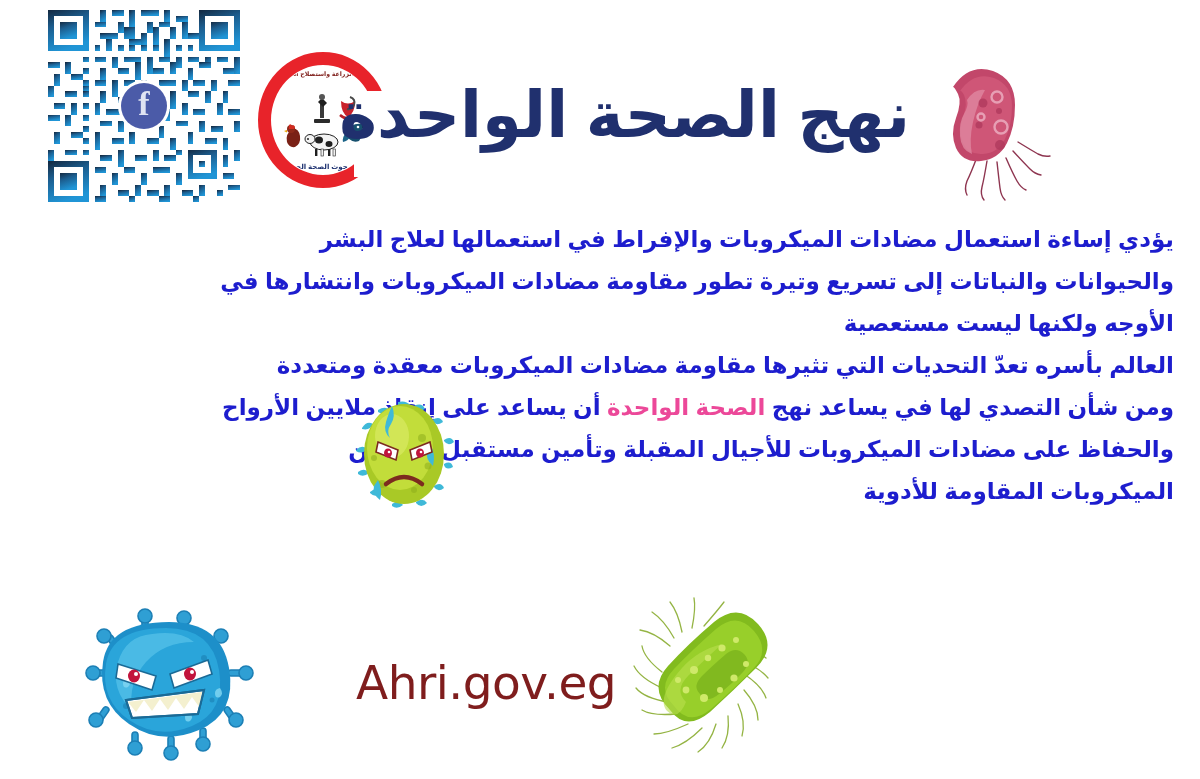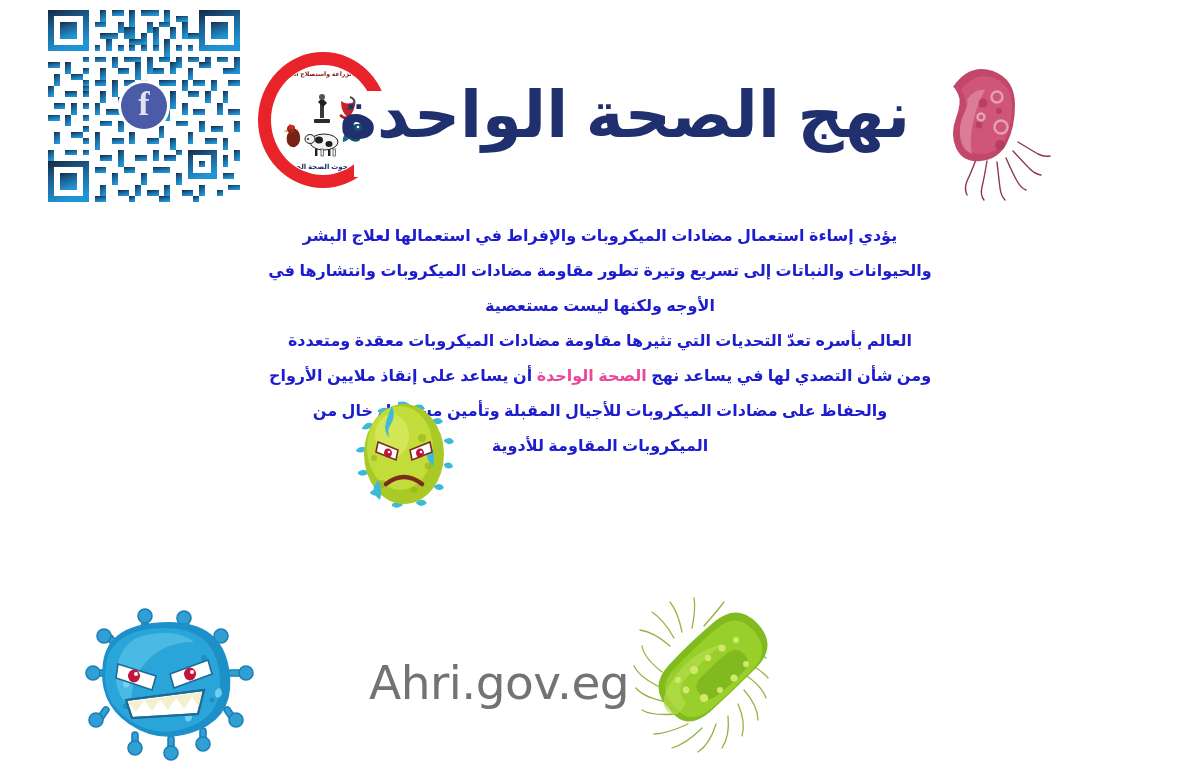--- a/index.html
+++ b/index.html
@@ -74,29 +74,29 @@
 
   
   .pink-bact { position:absolute; left:905px; top:45px; width:150px; height:160px; }
 
   
   .body-text {
     position:absolute; top:228px; right:0; left:0;
     padding:0 26px;
     direction:rtl; text-align:right;
   }
-  .para { color:#1d1dce; font-weight:bold; font-size:16px; line-height:1.0;text-align:center; }
+  .para { color:#1d1dce; font-weight:bold; font-size:23px; line-height:1.0; }
   .para .ln { display:block; padding:0 0 0 0; margin-bottom:19px; white-space:nowrap; }
   .para.p2 { margin-top:8px; }
   .hl { color:#ec4899;margin-top:8px; }
 
   
   .url {
-    position:absolute; left:369px; top:655px;
-    color:#737373; font-size:47px; font-weight:normal;
+    position:absolute; left:356px; top:655px;
+    color:#7f1d1d; font-size:47px; font-weight:normal;
     direction:ltr; letter-spacing:-0.5px;
     font-family:"DejaVu Sans","Liberation Sans",sans-serif;
   }
   .blue-germ { position:absolute; left:82px; top:608px; width:175px; height:160px; }
   .green-rod { position:absolute; left:612px; top:598px; width:185px; height:175px; }
   .mid-germ  { position:absolute; left:348px; top:398px; width:112px; height:112px; }
   svg { display:block; overflow:visible; }
 </style>
 </head>
 <body>

